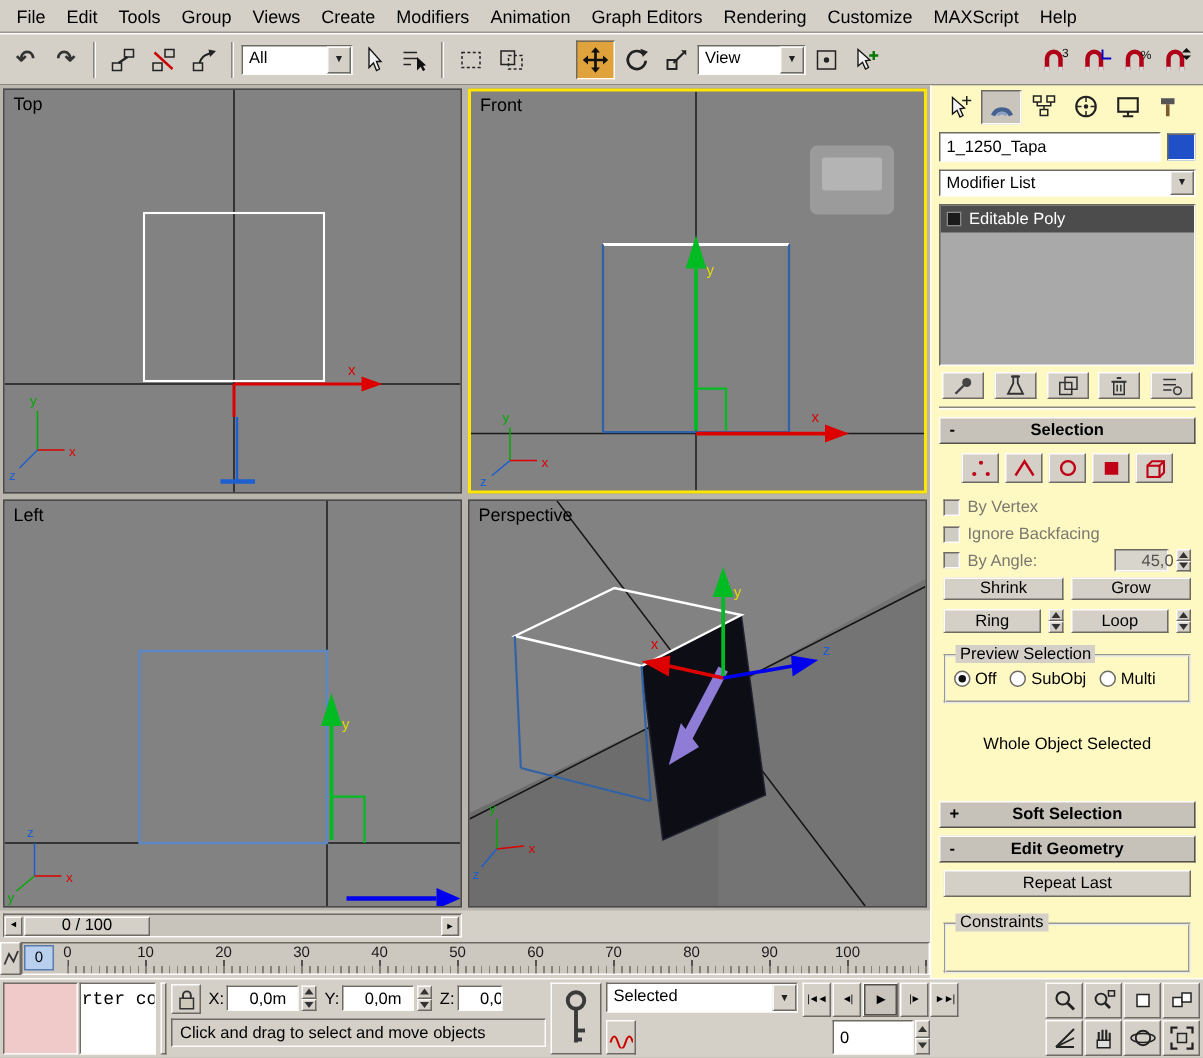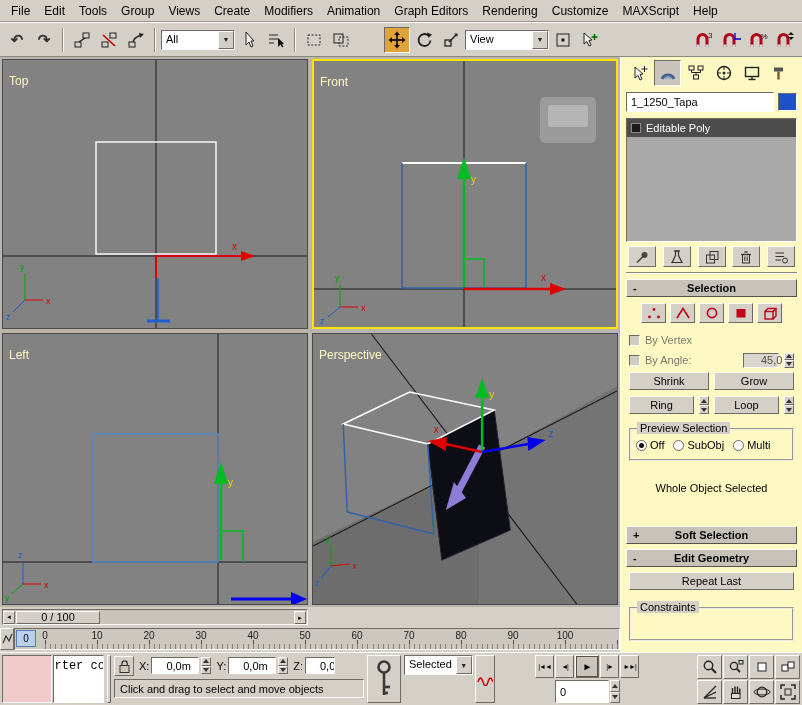--- a/index.html
+++ b/index.html
@@ -20,21 +20,21 @@
 .combo{height:20px;display:flex;align-items:stretch;background:#fff;border:1px solid;border-color:#6e6b64 #fdfcfa #fdfcfa #6e6b64}
 .combo .val{flex:1;padding:2px 4px;white-space:nowrap;overflow:hidden}
 .combo .dd{width:16px;background:#d4d0c8;border:1px solid;border-color:#fdfcfa #6e6b64 #6e6b64 #fdfcfa;display:flex;align-items:center;justify-content:center;font-size:7px;color:#222}
 
 .content{flex:1;display:flex;min-height:0}
 .left-col{width:620px;display:flex;flex-direction:column;background:#d4d0c8}
 .viewports{height:550px;display:grid;grid-template-columns:306px 306px;grid-template-rows:270px 272px;gap:4px;padding:2px;background:#b9b5ad}
 .viewport{position:relative;background:#828282;border:1px solid #4a4a4a;overflow:hidden}
 .viewport.active{border:2px solid #ffe600}
 .viewport svg{position:absolute;inset:0;width:100%;height:100%}
-.vplabel{position:absolute;top:14px;left:6px;color:#fef9c3;font-size:12px}
+.vplabel{position:absolute;top:2px;left:6px;color:#000000;font-size:12px}
 .viewport text{font-family:"Liberation Sans",sans-serif}
 
 .timeslider{height:20px;position:relative}
 .ts-track{position:absolute;left:2px;top:2px;width:306px;height:16px;background:#c8c4bc;border:1px solid;border-color:#6e6b64 #fdfcfa #fdfcfa #6e6b64;display:flex;align-items:center}
 .ts-arrow{width:12px;height:13px;display:flex;align-items:center;justify-content:center;font-size:6px;background:#d4d0c8;border:1px solid;border-color:#fdfcfa #6e6b64 #6e6b64 #fdfcfa}
 .ts-handle{width:84px;height:13px;margin-left:1px;background:#d4d0c8;border:1px solid;border-color:#fdfcfa #6e6b64 #6e6b64 #fdfcfa;display:flex;align-items:center;justify-content:center}
 .ts-right{position:absolute;right:1px;top:1px}
 
 .trackbar{height:25px;display:flex;align-items:stretch;padding:1px 0 2px 0}
 .tb-curvebtn{width:14px;display:flex;align-items:center;justify-content:center;background:#d4d0c8;border:1px solid;border-color:#fdfcfa #6e6b64 #6e6b64 #fdfcfa}
@@ -94,21 +94,21 @@
 .mid{width:250px;display:flex;flex-direction:column;gap:3px}
 .coordrow{display:flex;align-items:center;gap:2px;height:21px}
 .lockbtn{width:20px;height:20px;display:flex;align-items:center;justify-content:center;background:#d4d0c8;border:1px solid;border-color:#fdfcfa #6e6b64 #6e6b64 #fdfcfa;flex:none}
 .axlbl{margin-left:3px}
 .axfield{height:17px;background:#fff;border:1px solid;border-color:#6e6b64 #fdfcfa #fdfcfa #6e6b64;display:flex;align-items:center;padding:0 14px;overflow:hidden}
 .axspin{height:17px}
 .promptrow{height:19px;border:1px solid;border-color:#6e6b64 #fdfcfa #fdfcfa #6e6b64;display:flex;align-items:center;padding:0 5px;white-space:nowrap;overflow:hidden}
 .keybig{width:34px;display:flex;align-items:center;justify-content:center;background:#d4d0c8;border:1px solid;border-color:#fdfcfa #6e6b64 #6e6b64 #fdfcfa}
 .keymode{display:flex;flex-direction:column;gap:2px;width:50px}
 .km{flex:1;display:flex;align-items:center;justify-content:center;background:#d4d0c8;border:1px solid;border-color:#fdfcfa #6e6b64 #6e6b64 #fdfcfa;white-space:nowrap;font-size:10px}
-.selcol{display:flex;flex-direction:row;gap:2px;width:128px}
+.selcol{display:flex;flex-direction:column;gap:2px;width:128px}
 .selrow{flex:1;display:flex;gap:2px}
 .kf{flex:1;display:flex;align-items:center;justify-content:center;background:#d4d0c8;border:1px solid;border-color:#fdfcfa #6e6b64 #6e6b64 #fdfcfa;font-size:10px}
 .wavebtn{width:20px;display:flex;align-items:center;justify-content:center;background:#d4d0c8;border:1px solid;border-color:#fdfcfa #6e6b64 #6e6b64 #fdfcfa}
 .transport{display:flex;flex-direction:column;gap:2px;width:120px}
 .t-row{flex:1;display:flex;gap:1px;align-items:stretch}
 .t-btn{width:19px;display:flex;align-items:center;justify-content:center;background:#d4d0c8;border:1px solid;border-color:#fdfcfa #6e6b64 #6e6b64 #fdfcfa;font-size:7px;letter-spacing:-1px}
 .t-play{width:24px;font-size:10px;background:#c9c5bd;box-shadow:inset 0 0 0 1px #55524c}
 .framefield{width:54px;background:#fff;border:1px solid;border-color:#6e6b64 #fdfcfa #fdfcfa #6e6b64;display:flex;align-items:center;padding:0 4px;margin-left:20px}
 .nav{display:grid;grid-template-columns:repeat(4,25px);grid-template-rows:24px 24px;gap:1px;margin-left:auto}
 .nbtn{display:flex;align-items:center;justify-content:center;background:#d4d0c8;border:1px solid;border-color:#fdfcfa #6e6b64 #6e6b64 #fdfcfa}
@@ -210,21 +210,21 @@
           <polygon points="12,1.5 17,3.5 13.5,7" fill="#222"></polygon>
         </svg>
       </div>
     <div class="tb">
         <svg width="18" height="18">
           <rect x="3" y="9" width="6" height="6" fill="none" stroke="#222" stroke-width="1.3"></rect>
           <line x1="7" y1="11" x2="14" y2="4" stroke="#222" stroke-width="1.4"></line>
           <polygon points="12,2.5 15.5,2.5 15.5,6" fill="#222"></polygon>
         </svg>
       </div>
-    <div class="combo" style="width:84px">
+    <div class="combo" style="width:72px">
       <span class="val">View</span>
       <span class="dd">▼</span>
     </div>
     <div class="tb">
         <svg width="18" height="18">
           <rect x="3" y="3" width="12" height="12" fill="none" stroke="#222"></rect>
           <circle cx="9" cy="9" r="1.8" fill="#222"></circle>
         </svg>
       </div>
     <div class="tb">
@@ -492,20 +492,24 @@
               <line x1="7.5" y1="7.5" x2="7.5" y2="15.5" stroke="#7a5a30" stroke-width="2.4"></line>
             </svg>
           </div>
       </div>
 
       <div class="namerow">
         <div class="namefield win">1_1250_Tapa</div>
         <div class="swatch" style="background:#2050c8"></div>
       </div>
 
+      <div class="combo modcombo">
+        <span class="val">Modifier List</span>
+        <span class="dd">▼</span>
+      </div>
 
       <div class="stack">
         <div class="stackrow">
           <span class="stackicon"></span>
           <span>Editable Poly</span>
         </div>
       </div>
 
       <div class="stacktools">
         <div class="stb">
@@ -580,20 +584,24 @@
               <rect x="3" y="5.5" width="8" height="7.5" fill="none" stroke="#c00016" stroke-width="1.4"></rect>
               <polyline points="3,5.5 6,2.5 14,2.5 14,10 11,13" fill="none" stroke="#c00016" stroke-width="1.4"></polyline>
               <line x1="11" y1="5.5" x2="14" y2="2.5" stroke="#c00016" stroke-width="1.4"></line>
             </svg>
           </div>
       </div>
 
       <div class="checkrow">
         <span class="cb"></span>
         <span class="gray">By Vertex</span>
+      </div>
+      <div class="checkrow">
+        <span class="cb"></span>
+        <span class="gray">Ignore Backfacing</span>
       </div>
       <div class="checkrow">
         <span class="cb"></span>
         <span class="gray">By Angle:</span>
         <span class="anglefield">45,0</span>
         <span class="spin" style="height:15px">
             <div class="up"></div>
             <div class="dn"></div>
           </span>
       </div>

